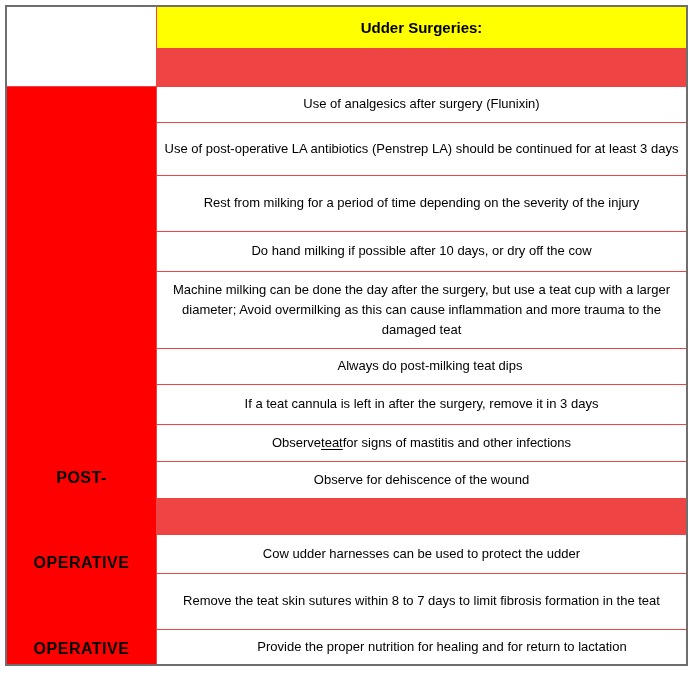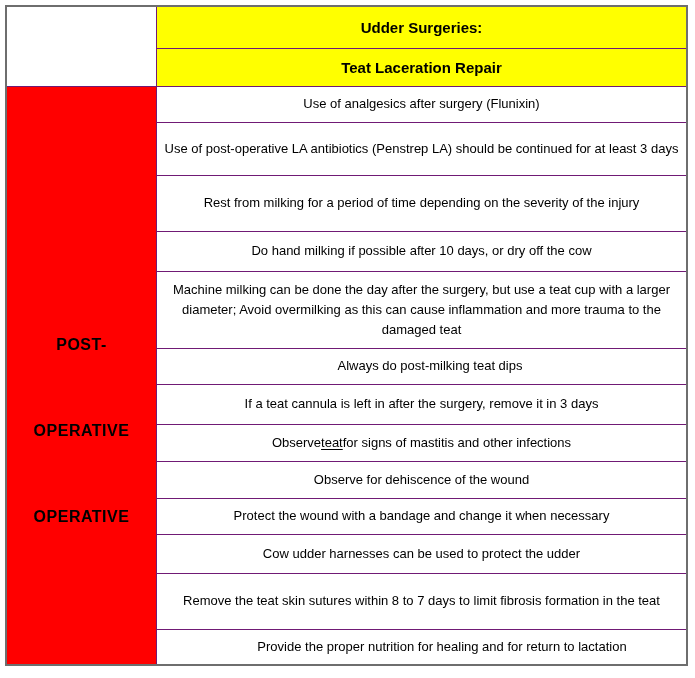--- a/index.html
+++ b/index.html
@@ -18,21 +18,21 @@
   }
   .doc-table {
     position: absolute;
     left: 5px;
     top: 5px;
     width: 679px;
     display: grid;
     grid-template-columns: 149px 1fr;
     grid-template-rows: 41px 37px 35px 52px 55px 39px 76px 35px 39px 36px 36px 35px 38px 55px 34px;
     gap: 1px;
-    background: #701a75;           
+    background: #ef4444;           
     border: 2px solid #6e6e6e;     
   }
   .cell {
     background: #ffffff;
     display: flex;
     align-items: center;
     justify-content: center;
     text-align: center;
     padding: 2px 7px;
     font-size: 13px;
@@ -50,21 +50,21 @@
     font-weight: bold;
     font-size: 15px;
   }
   .header-title   { grid-row: 1; }
   .header-subtitle{ grid-row: 2; }
   .label-cell {
     grid-column: 1;
     grid-row: 3 / 16;
     background: #ff0000;
     flex-direction: column;
-    justify-content: center;
+    justify-content: flex-end;
     padding-top: 114px;
     gap: 61px;
     font-weight: bold;
     font-size: 16px;
     letter-spacing: 0.5px;
   }
   .body-cell { grid-column: 2; }
   .r3  { grid-row: 3; }
   .r4  { grid-row: 4; }
   .r5  { grid-row: 5; }
@@ -93,23 +93,20 @@
 
 <div class="page">
   <div class="doc-table">
 
     <div class="cell corner-cell"></div>
 
     <div class="cell header-cell header-title">
       <span>Udder Surgeries:</span>
     </div>
 
-    <div class="cell header-cell header-subtitle">
-      <span>Teat Laceration Repair</span>
-    </div>
 
     <div class="cell label-cell">
       <span>POST-</span>
       <span>OPERATIVE</span>
       <span>OPERATIVE</span>
     </div>
 
     <div class="cell body-cell r3">
       <span>Use of analgesics after surgery (Flunixin)</span>
     </div>
@@ -139,23 +136,20 @@
     </div>
 
     <div class="cell body-cell r10">
       <span><span>Observe</span><span class="misspelled">teat</span><span>for signs of mastitis and other infections</span></span>
     </div>
 
     <div class="cell body-cell r11">
       <span>Observe for dehiscence of the wound</span>
     </div>
 
-    <div class="cell body-cell r12">
-      <span>Protect the wound with a bandage and change it when necessary</span>
-    </div>
 
     <div class="cell body-cell r13">
       <span>Cow udder harnesses can be used to protect the udder</span>
     </div>
 
     <div class="cell body-cell r14">
       <span>Remove the teat skin sutures within 8 to 7 days to limit fibrosis formation in the teat</span>
     </div>
 
     <div class="cell body-cell r15">

